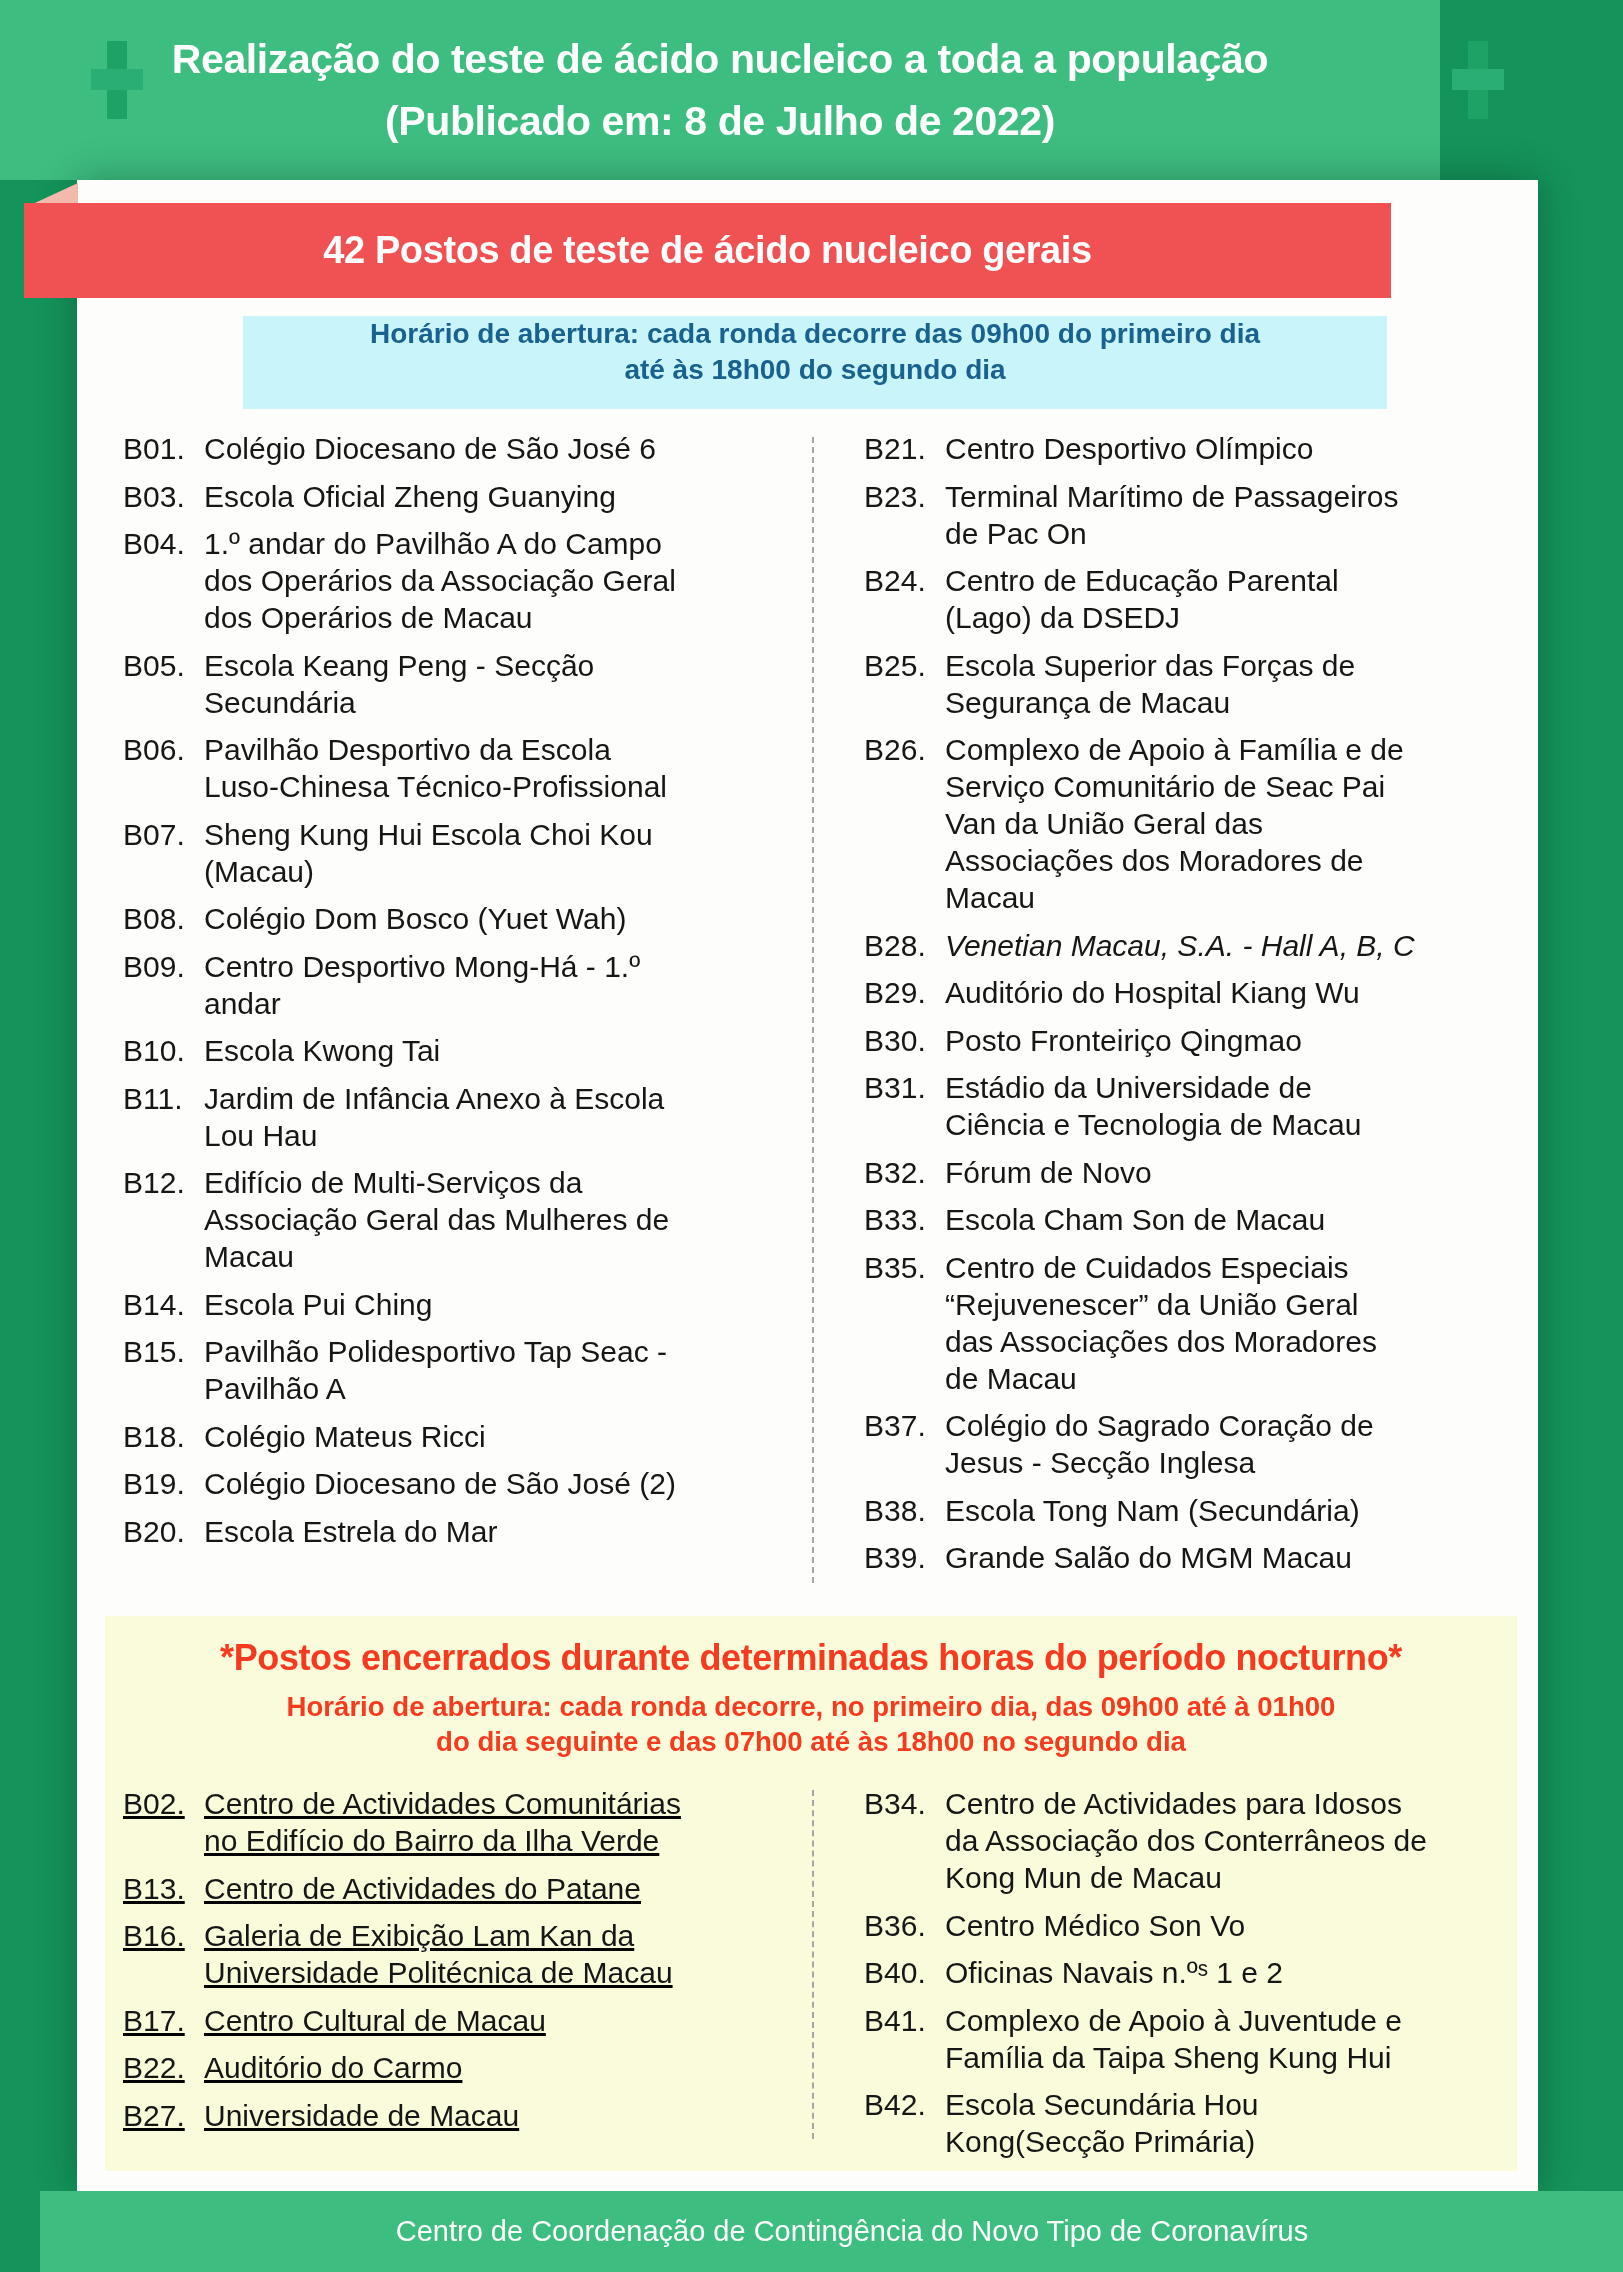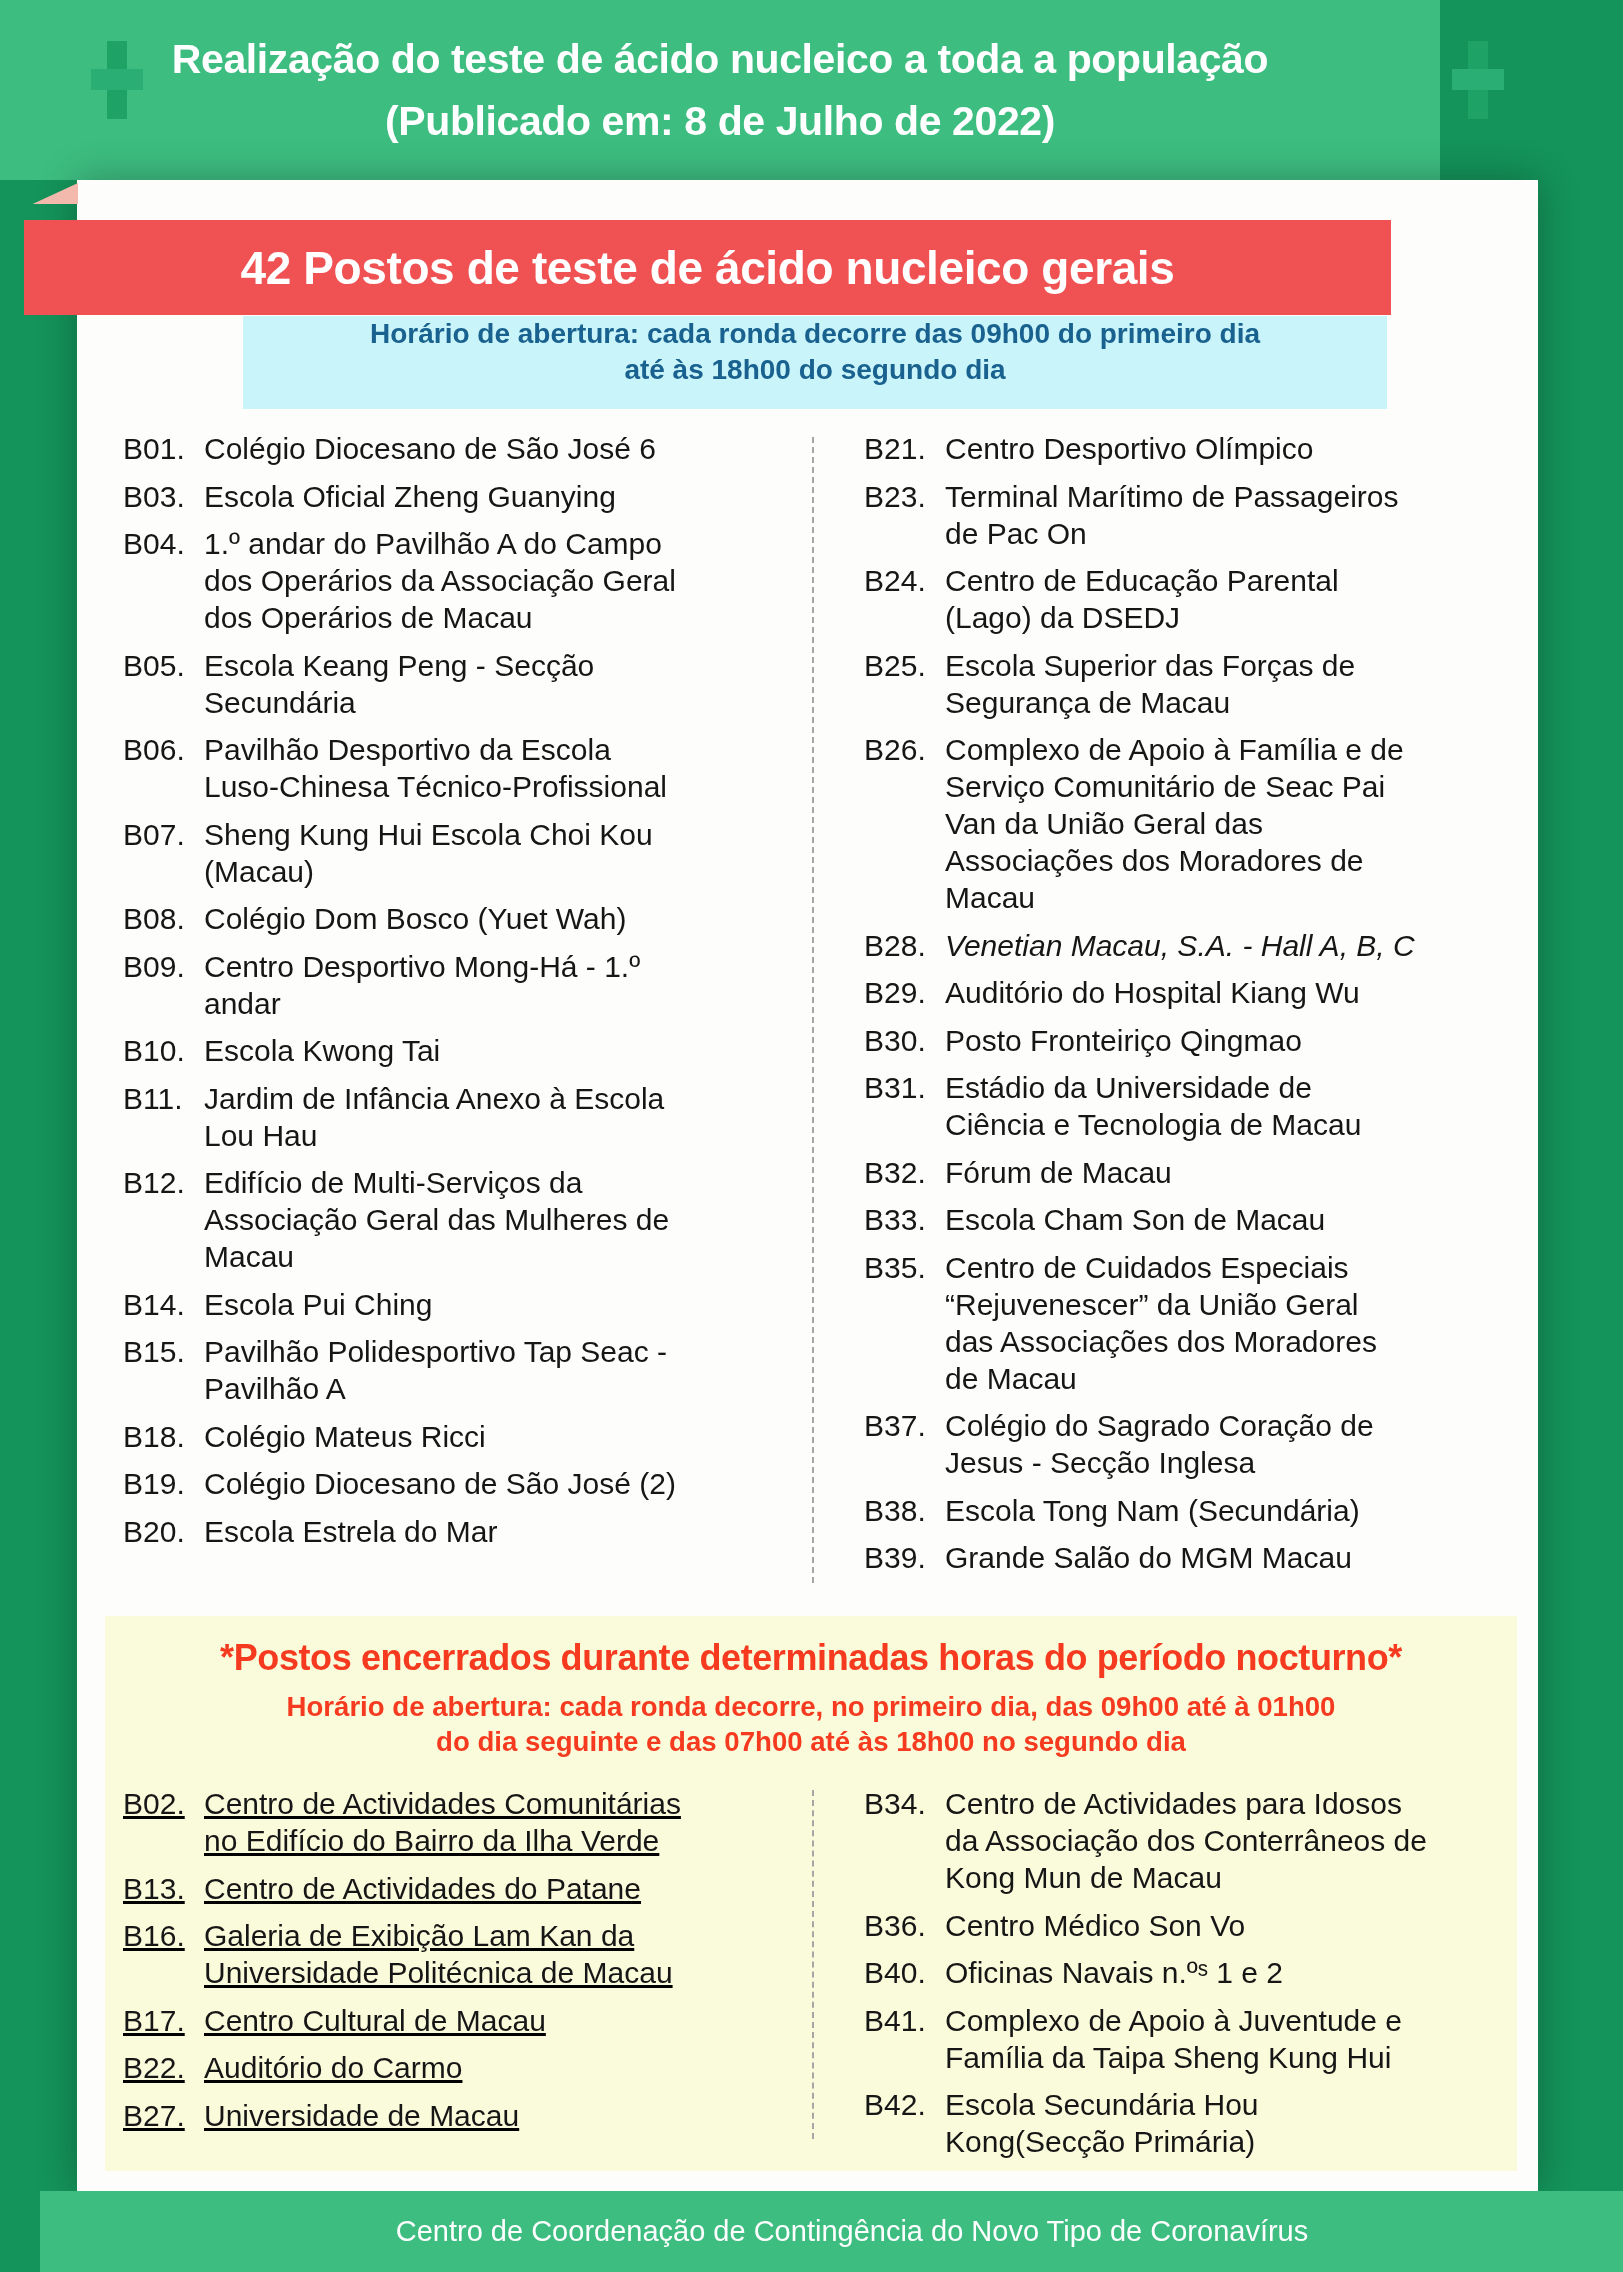--- a/index.html
+++ b/index.html
@@ -33,24 +33,24 @@
     position:absolute; left:77px; top:180px; width:1461px; height:2011px;
     background:var(--card-bg); box-shadow:0 0 37px rgba(0,0,0,0.28);
   }
   
   .ribbon-fold{
     position:absolute; left:24px; top:183px; width:54px; height:21px;
     background:var(--fold-pink);
     clip-path:polygon(16% 100%, 100% 0, 100% 100%, 0 100%);
   }
   .ribbon{
-    position:absolute; left:24px; top:220px; width:1367px; height:95px;
+    position:absolute; left:24px; top:203px; width:1367px; height:95px;
     background:var(--ribbon-red); color:var(--white);
     display:flex; align-items:center; justify-content:center;
-    font-size:46px; font-weight:bold; letter-spacing:-0.4px;
+    font-size:38px; font-weight:bold; letter-spacing:-0.4px;
   }
   
   .hours-general{
     position:absolute; left:243px; top:316px; width:1144px; height:93px;
     background:var(--hours-bg); color:var(--hours-text);
     display:flex; align-items:flex-start; justify-content:center; text-align:center;
     font-size:28px; font-weight:bold; line-height:36px; white-space:pre-line;
   }
   
   .col{position:absolute; width:673px;}
@@ -230,21 +230,21 @@
         <span class="num">B30.</span>
         <span class="txt">Posto Fronteiriço Qingmao</span>
       </div>
       <div class="item">
         <span class="num">B31.</span>
         <span class="txt">Estádio da Universidade de
 Ciência e Tecnologia de Macau</span>
       </div>
       <div class="item">
         <span class="num">B32.</span>
-        <span class="txt">Fórum de Macau</span>
+        <span class="txt">Fórum de Novo</span>
       </div>
       <div class="item">
         <span class="num">B33.</span>
         <span class="txt">Escola Cham Son de Macau</span>
       </div>
       <div class="item">
         <span class="num">B35.</span>
         <span class="txt">Centro de Cuidados Especiais
 “Rejuvenescer” da União Geral
 das Associações dos Moradores

